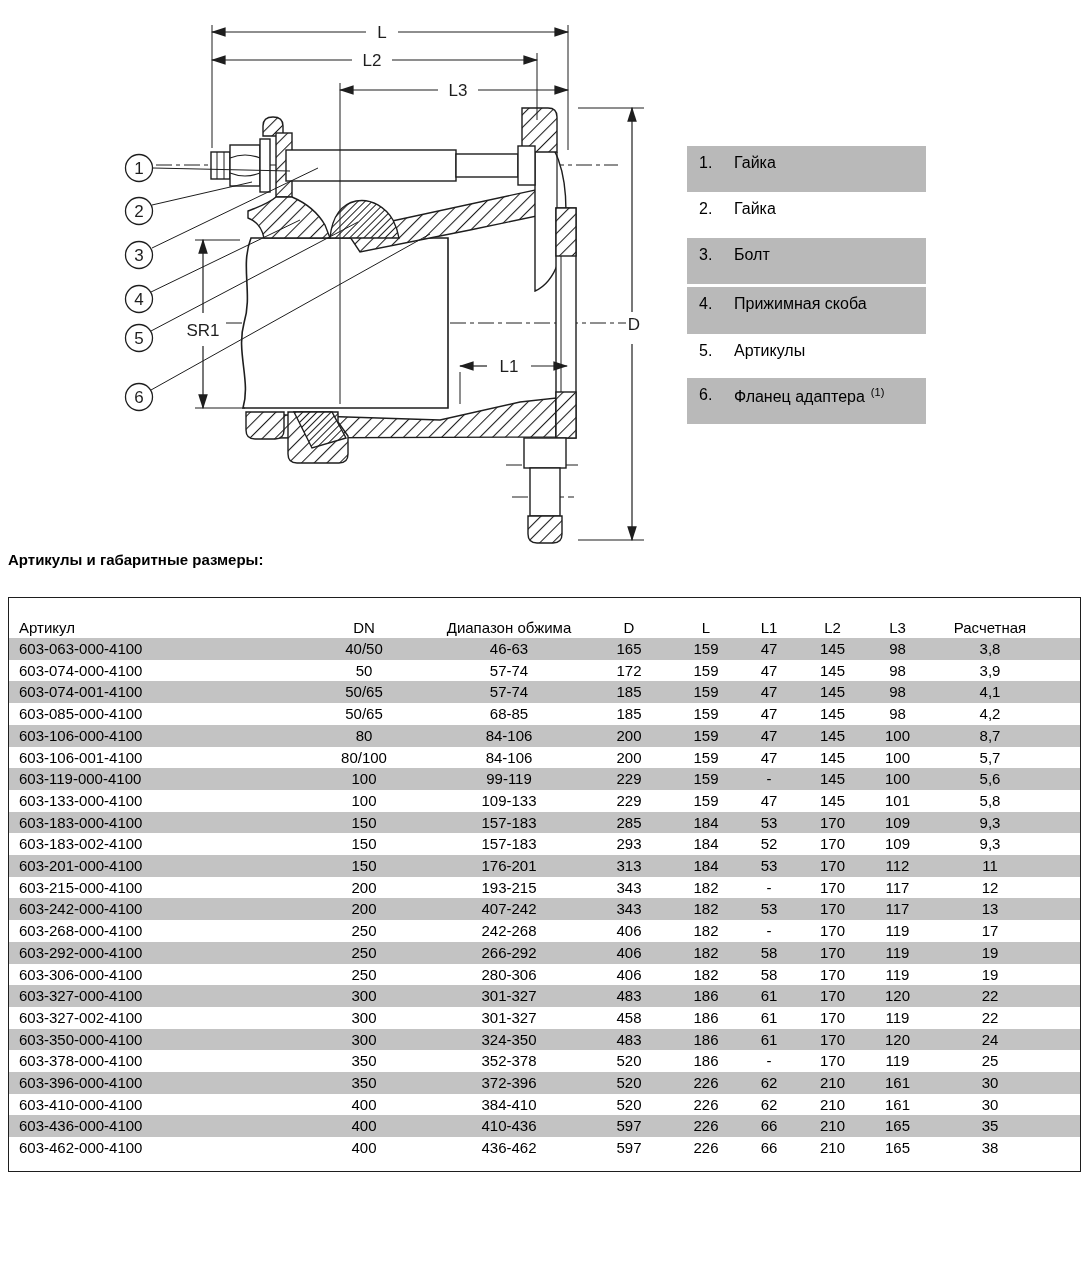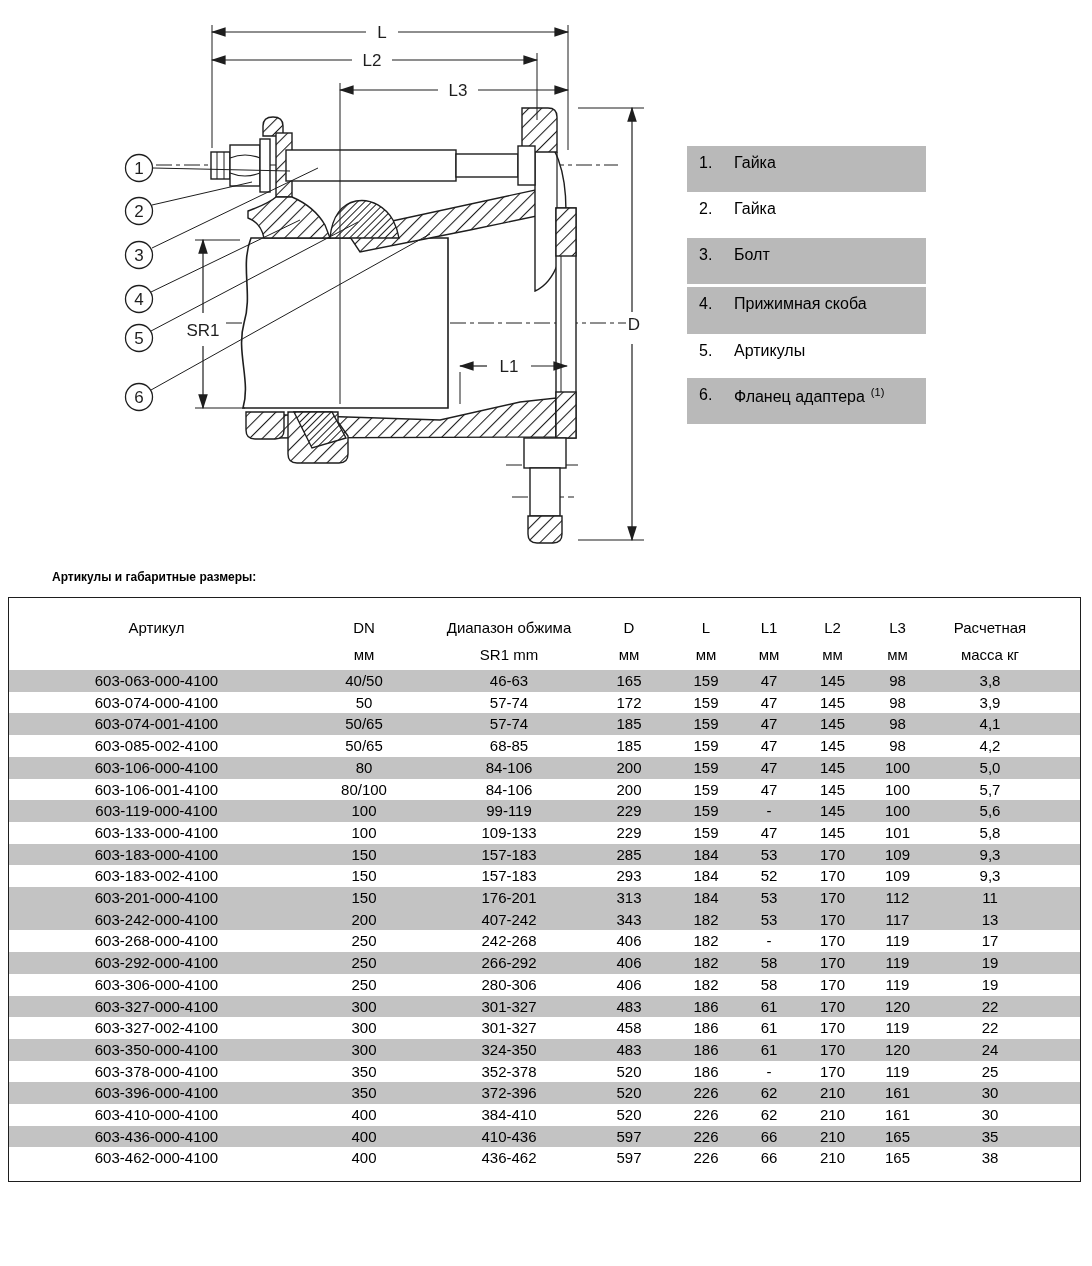--- a/index.html
+++ b/index.html
@@ -18,32 +18,32 @@
   .legend-item.shaded { background:var(--legend-shade,#b9b9b9); }
   .legend-item:nth-child(1){ height:46px; }
   .legend-item:nth-child(2){ height:46px; }
   .legend-item:nth-child(3){ height:46px; }
   .legend-item:nth-child(4){ height:47px; margin-top:3px; }
   .legend-item:nth-child(5){ height:44px; }
   .legend-item:nth-child(6){ height:46px; }
   .legend-num { width:35px; flex:0 0 35px; }
   .legend-label sup { font-size:11px; margin-left:6px; }
   
-  .table-title { position:absolute; left:8px; top:570px; font-size:12px; font-weight:bold;margin-left:44px; }
+  .table-title { position:absolute; left:8px; top:551px; font-size:15px; font-weight:bold; }
   .dims-table-wrap {
     position:absolute; left:8px; top:597px; width:1071px;
     border:1.5px solid #1e1e1e; padding-bottom:12px; background:#fff;
   }
   table.dims { border-collapse:collapse; width:100%; table-layout:fixed; }
   .dims th { font-weight:normal; font-size:15px; padding:0; }
   .dims thead tr:nth-child(1) th { height:38px; vertical-align:bottom; padding-bottom:2px; }
   .dims thead tr:nth-child(2) th { height:32px; vertical-align:middle; }
   .dims td { font-size:15px; height:21.7px; line-height:21.7px; padding:0;
              text-align:center; white-space:nowrap; overflow:hidden; }
-  .dims .c-art, .dims th.c-art { text-align:center; padding-left:10px; }
+  .dims .c-art, .dims th.c-art { text-align:left; padding-left:10px; }
   .dims tr.shaded td { background:var(--row-shade,#c3c3c3); }
 </style>
 </head>
 <body>
 
 <div class="page">
 
   <div class="drawing">
   <svg viewBox="0 0 690 572" width="690" height="572">
     <defs>
@@ -234,32 +234,20 @@
             <th>DN</th>
             <th>Диапазон обжима</th>
             <th>D</th>
             <th>L</th>
             <th>L1</th>
             <th>L2</th>
             <th>L3</th>
             <th>Расчетная</th>
             <th></th>
           </tr>
-          <tr>
-            <th class="c-art"></th>
-            <th>мм</th>
-            <th>SR1  mm</th>
-            <th>мм</th>
-            <th>мм</th>
-            <th>мм</th>
-            <th>мм</th>
-            <th>мм</th>
-            <th>масса кг</th>
-            <th></th>
-          </tr>
         </thead>
       <tbody>
           <tr class="shaded">
             <td class="c-art">603-063-000-4100</td>
             <td>40/50</td>
             <td>46-63</td>
             <td>165</td>
             <td>159</td>
             <td>47</td>
             <td>145</td>
@@ -285,41 +273,41 @@
             <td>57-74</td>
             <td>185</td>
             <td>159</td>
             <td>47</td>
             <td>145</td>
             <td>98</td>
             <td>4,1</td>
             <td></td>
           </tr>
           <tr>
-            <td class="c-art">603-085-002-4100</td>
+            <td class="c-art">603-085-000-4100</td>
             <td>50/65</td>
             <td>68-85</td>
             <td>185</td>
             <td>159</td>
             <td>47</td>
             <td>145</td>
             <td>98</td>
             <td>4,2</td>
             <td></td>
           </tr>
           <tr class="shaded">
             <td class="c-art">603-106-000-4100</td>
             <td>80</td>
             <td>84-106</td>
             <td>200</td>
             <td>159</td>
             <td>47</td>
             <td>145</td>
             <td>100</td>
-            <td>5,0</td>
+            <td>8,7</td>
             <td></td>
           </tr>
           <tr>
             <td class="c-art">603-106-001-4100</td>
             <td>80/100</td>
             <td>84-106</td>
             <td>200</td>
             <td>159</td>
             <td>47</td>
             <td>145</td>
@@ -378,20 +366,32 @@
           <tr class="shaded">
             <td class="c-art">603-201-000-4100</td>
             <td>150</td>
             <td>176-201</td>
             <td>313</td>
             <td>184</td>
             <td>53</td>
             <td>170</td>
             <td>112</td>
             <td>11</td>
+            <td></td>
+          </tr>
+          <tr>
+            <td class="c-art">603-215-000-4100</td>
+            <td>200</td>
+            <td>193-215</td>
+            <td>343</td>
+            <td>182</td>
+            <td>-</td>
+            <td>170</td>
+            <td>117</td>
+            <td>12</td>
             <td></td>
           </tr>
           <tr class="shaded">
             <td class="c-art">603-242-000-4100</td>
             <td>200</td>
             <td>407-242</td>
             <td>343</td>
             <td>182</td>
             <td>53</td>
             <td>170</td>

